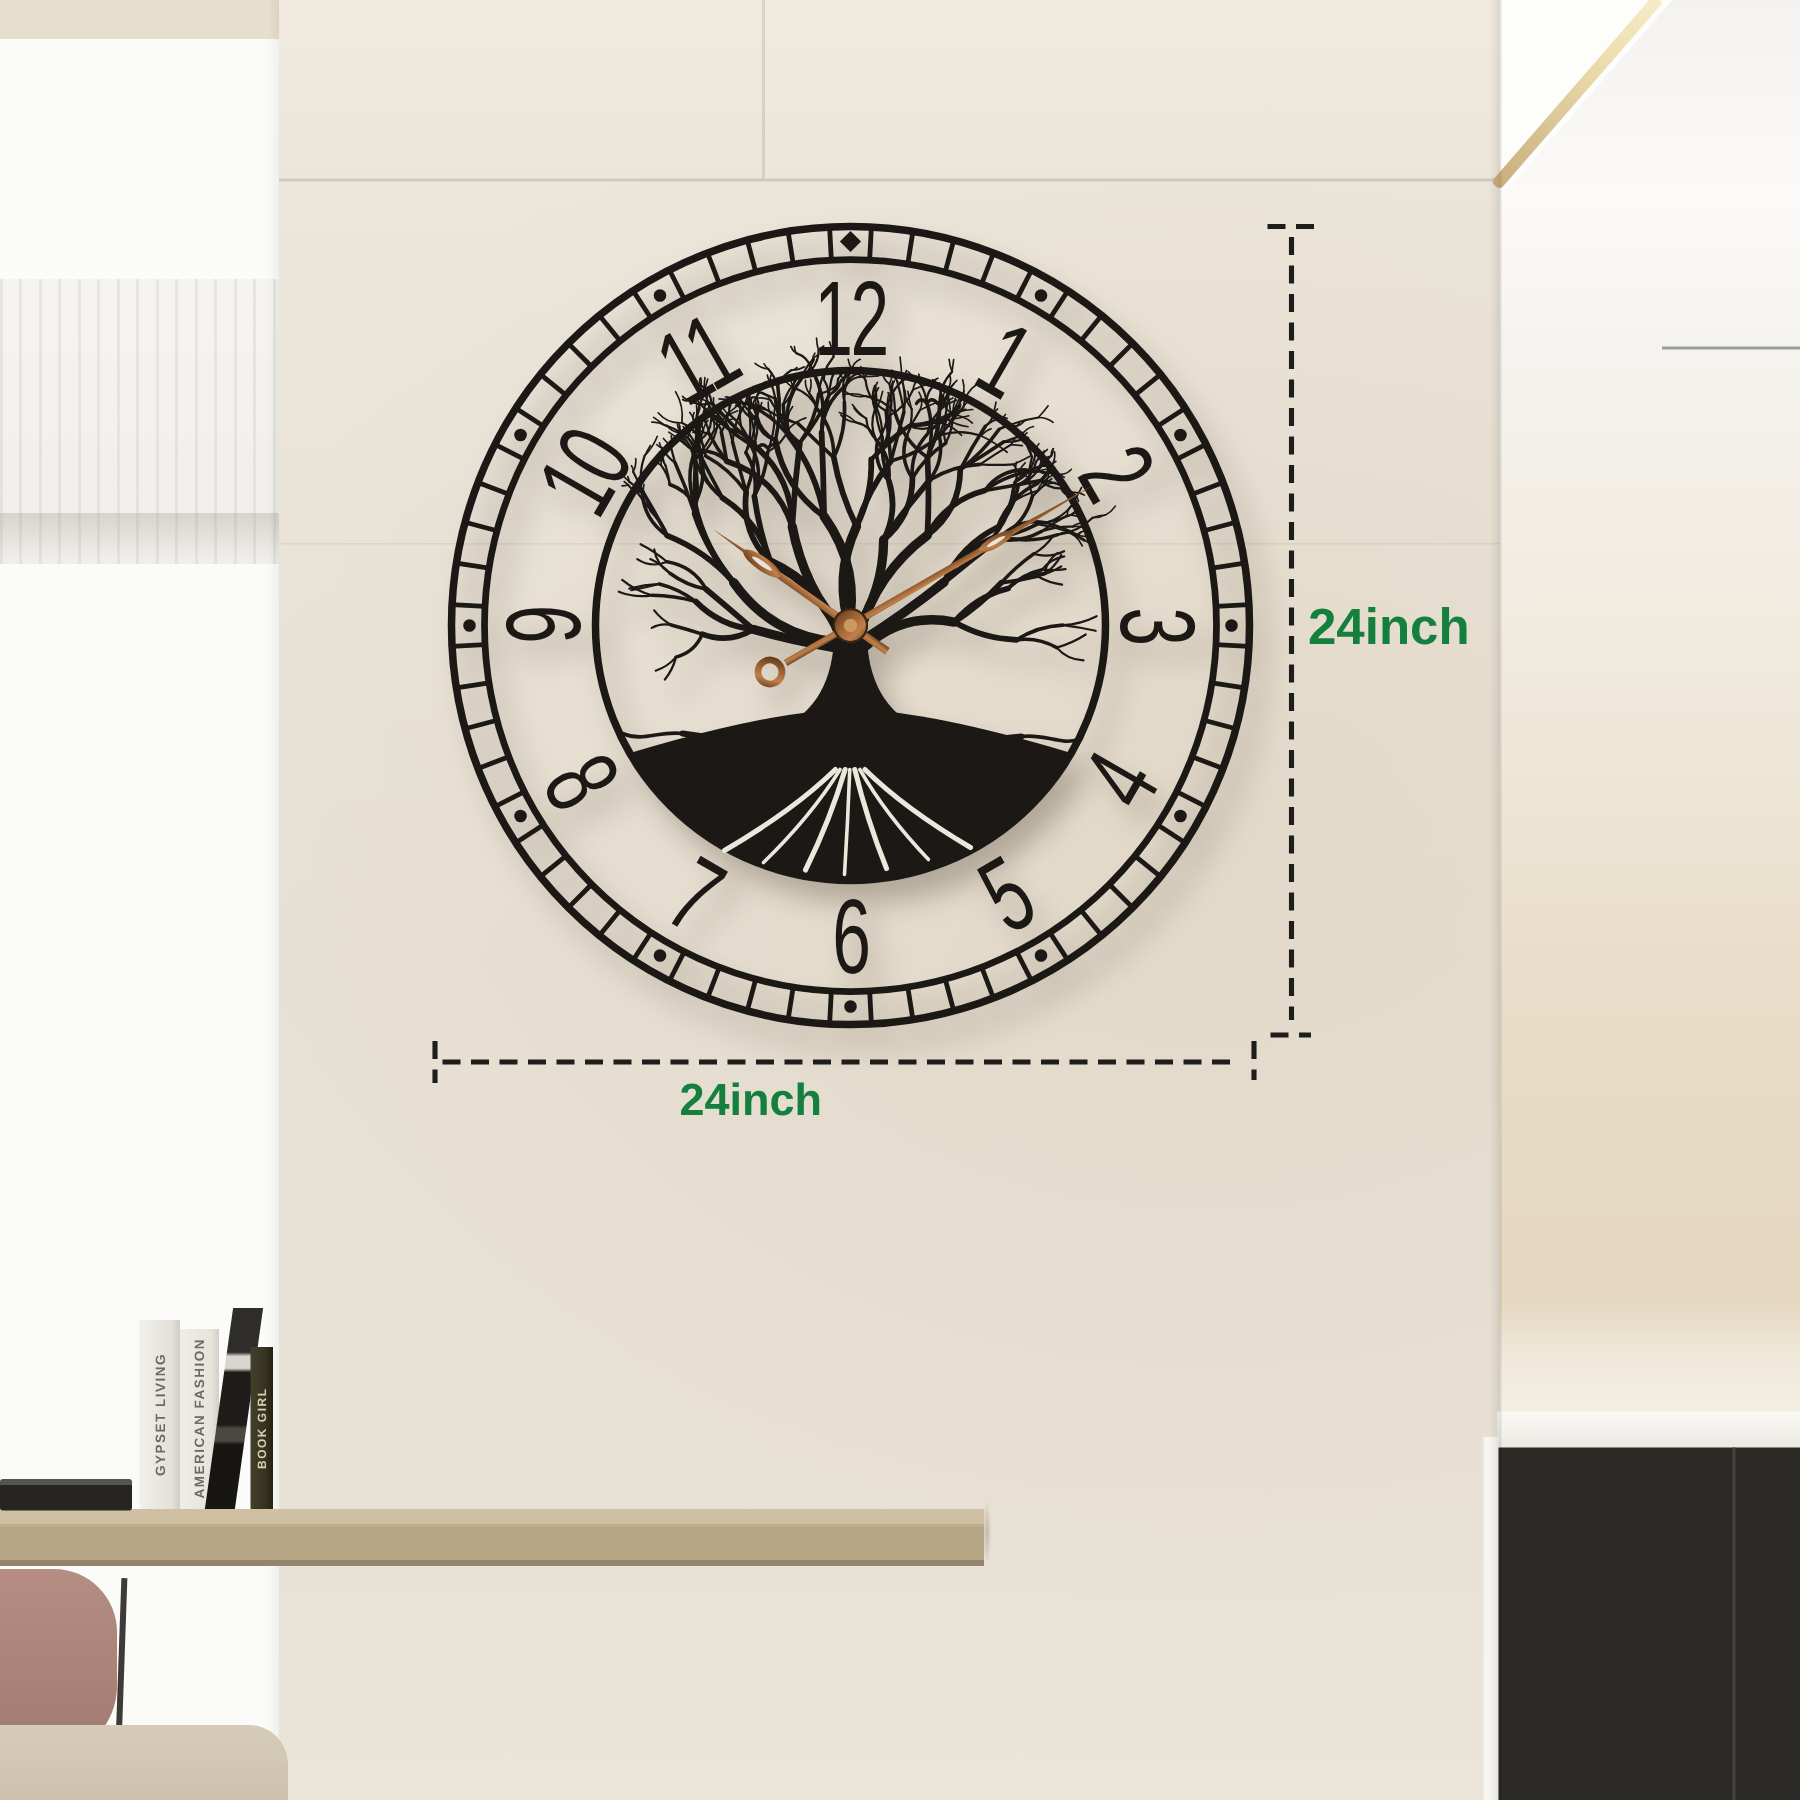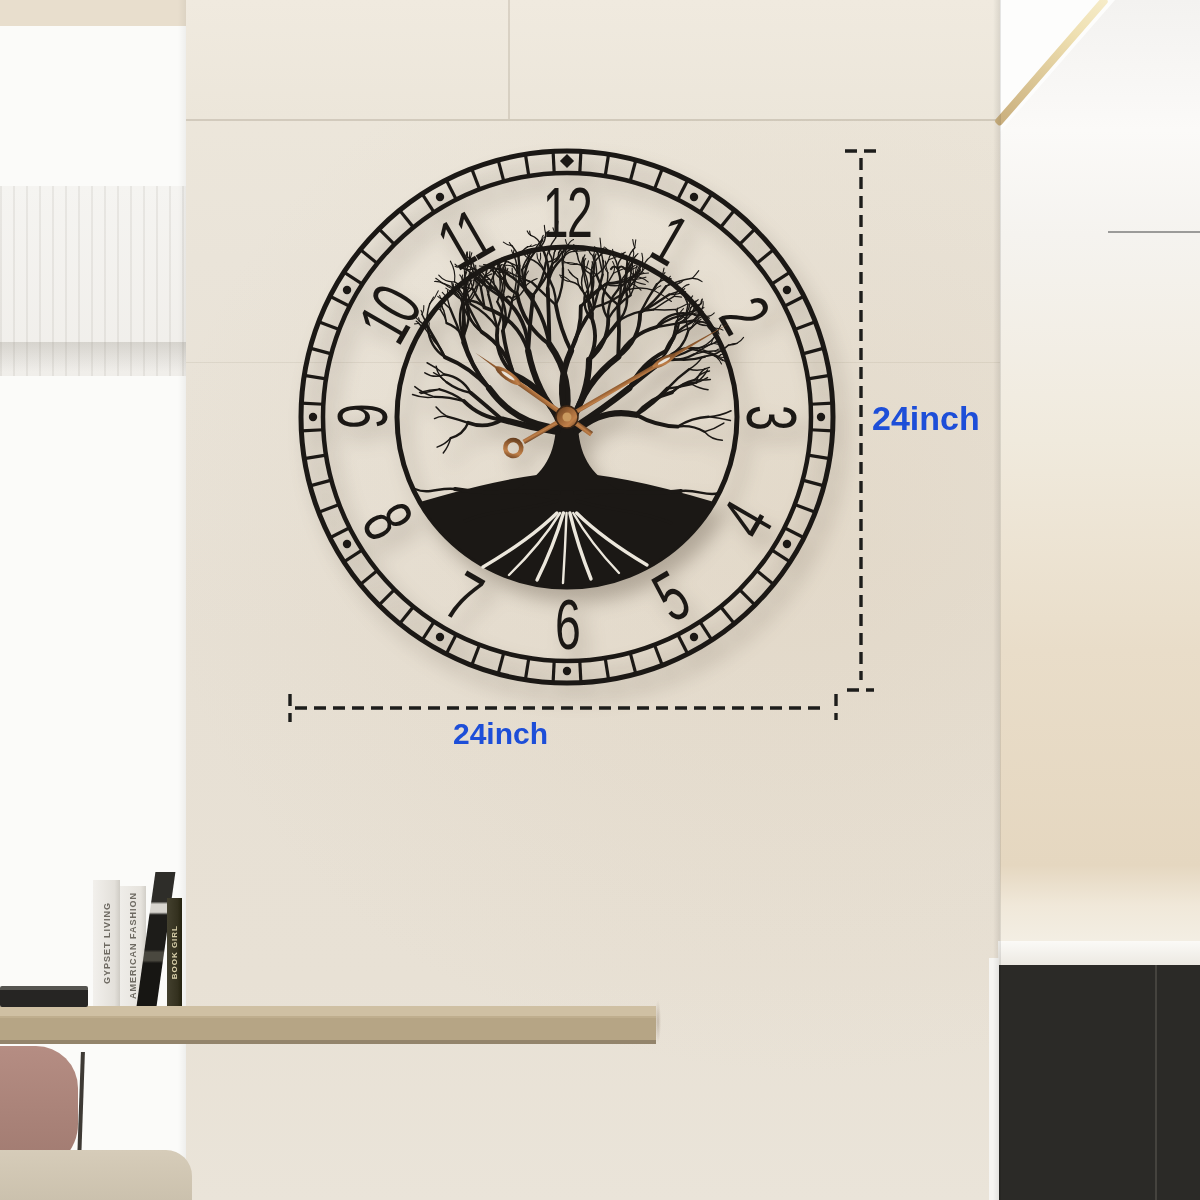--- a/index.html
+++ b/index.html
@@ -69,21 +69,21 @@
   .chair-frame{left:79px;top:1052px;width:4px;height:110px;background:#3e3a35;transform:rotate(2deg);}
   .cushion{left:-20px;top:1150px;width:212px;height:60px;border-radius:0 26px 0 0;
     background:linear-gradient(180deg,#d6ccb9,#c9bfab);}
 
   
   #clock-svg{position:absolute;left:292px;top:142px;width:550px;height:550px;
     filter:drop-shadow(9px 13px 9px rgba(80,66,52,.33));}
 
   
   #dims{position:absolute;left:0;top:0;width:1200px;height:1200px;pointer-events:none;}
-  .dim-label{position:absolute;font-weight:bold;color:#1d4ed8;}
+  .dim-label{position:absolute;font-weight:bold;color:#15803d;}
   .dim-label-right{left:872px;top:399px;font-size:34px;}
   .dim-label-bottom{left:453px;top:717px;font-size:30px;}
 </style>
 </head>
 <body>
 
 <div class="scene">
 
   <div class="abs main-wall"></div>
   <div class="abs band-top"></div>

